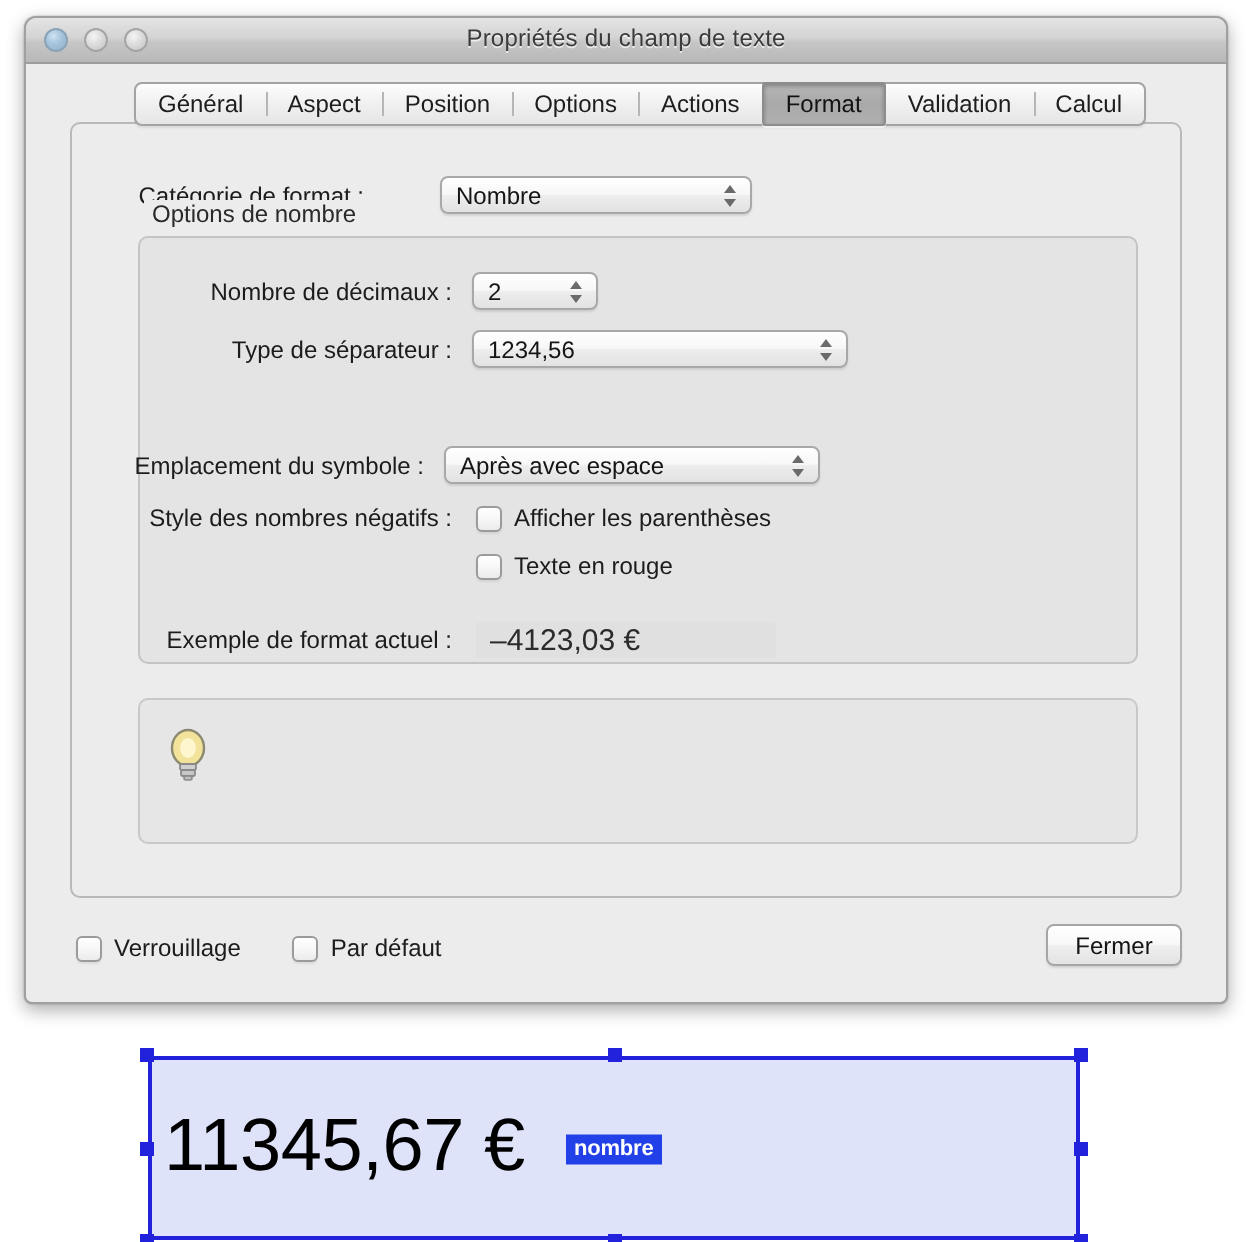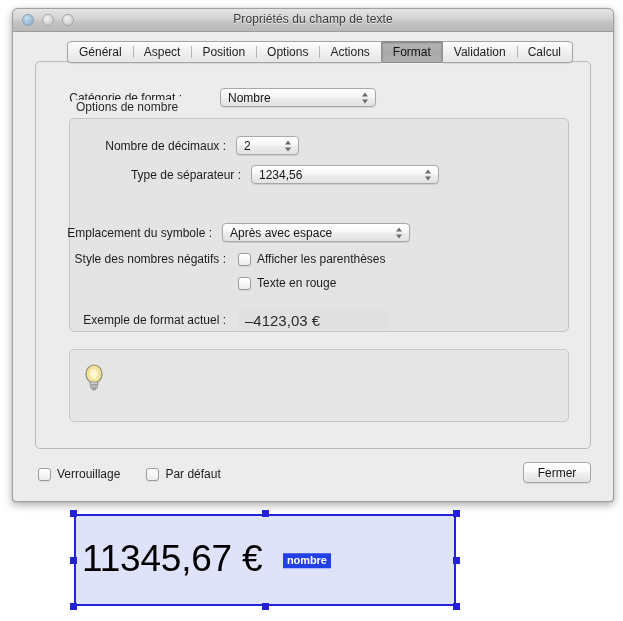--- a/index.html
+++ b/index.html
@@ -293,22 +293,22 @@
     align-items: center;
     justify-content: center;
     cursor: default;
     box-sizing: border-box;
   }
 
   
   #field-selection {
     position: absolute;
     left: 74px;
-    top: 514px;
-    width: 382px;
+    top: 528px;
+    width: 466px;
     height: 92px;
   }
   #field-box {
     position: absolute;
     inset: 0;
     background: #dee3fa;
     border: 2px solid #2222dd;
     box-sizing: border-box;
   }
   #field-text {
@@ -390,21 +390,21 @@
     <div id="group-box"></div>
 
     <div class="row" style="left:45px; top:74px;">
       <div class="lbl" style="width:145px;">Nombre de décimaux :</div>
       <div class="popup" style="width:63px; margin-left:10px;">
         <span>2</span>
         <span class="arrows"></span>
       </div>
     </div>
 
-    <div class="row" style="left:60px; top:103px;">
+    <div class="row" style="left:45px; top:103px;">
       <div class="lbl" style="width:145px;">Type de séparateur :</div>
       <div class="popup" style="width:188px; margin-left:10px;">
         <span>1234,56</span>
         <span class="arrows"></span>
       </div>
     </div>
 
 
     <div class="row" style="left:11px; top:161px;">
       <div class="lbl" style="width:165px;">Emplacement du symbole :</div>

